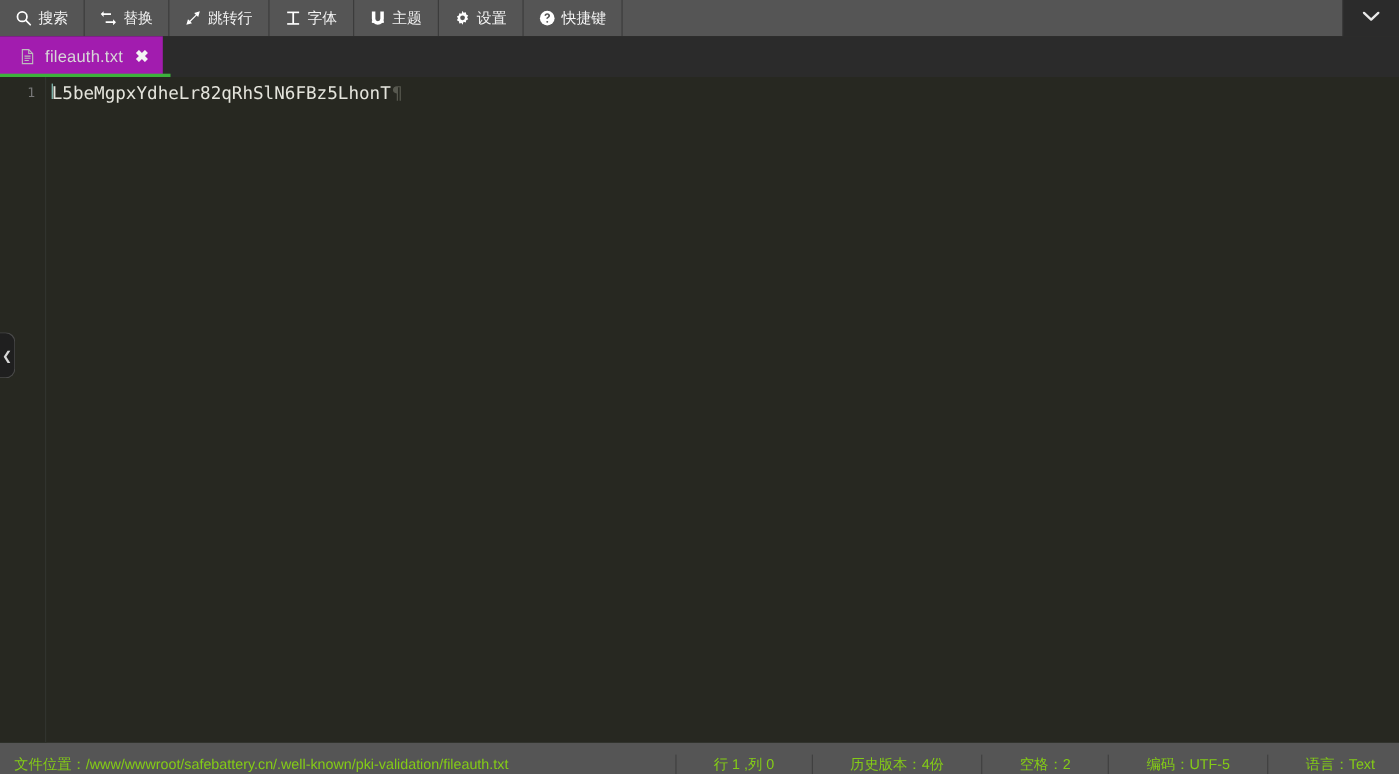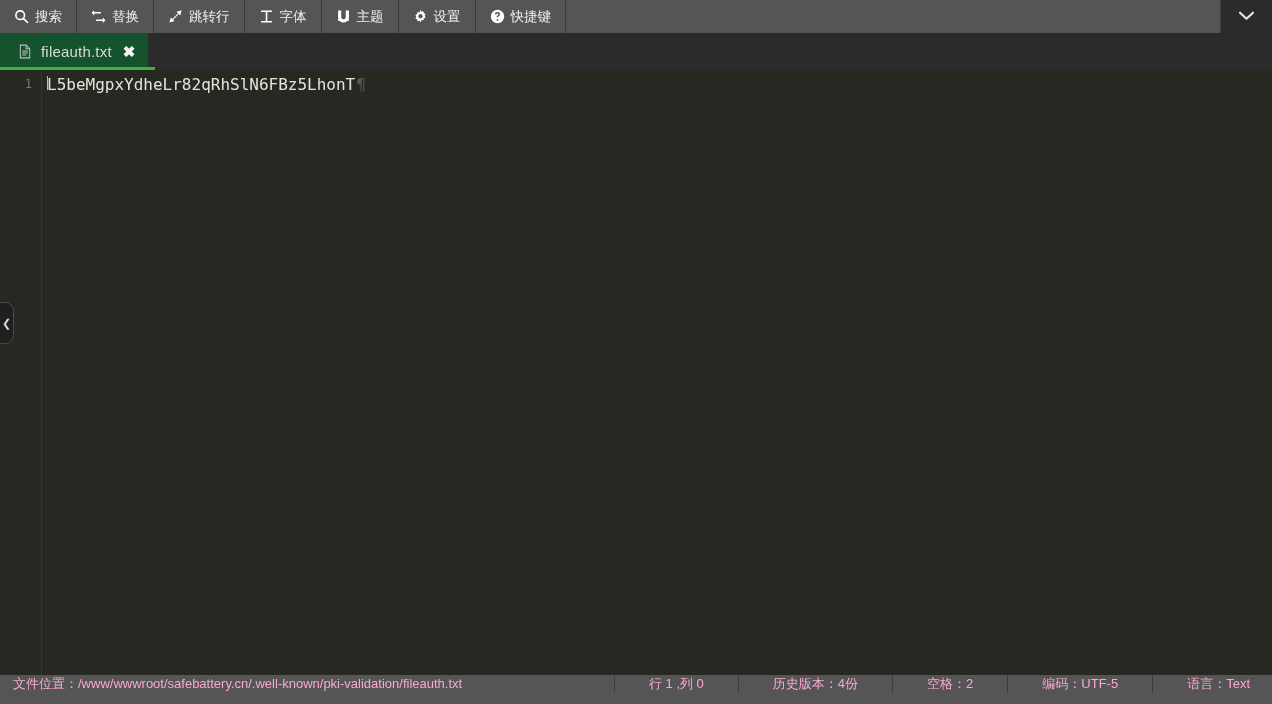--- a/index.html
+++ b/index.html
@@ -74,21 +74,21 @@
     display: flex;
     align-items: stretch;
     flex: 0 0 auto;
     position: relative;
   }
   .tab {
     display: flex;
     align-items: center;
     gap: 9px;
     padding: 0 13px 0 18px;
-    background: #14532d;
+    background: #a21caf;
     color: #d8d8d8;
     font-size: 15px;
     cursor: pointer;
     user-select: none;
     position: relative;
     min-width: 104px;
   }
   .tab .file-ico {
     color: #bdbdbd;
     display: inline-flex;
@@ -186,23 +186,23 @@
     cursor: pointer;
     box-sizing: border-box;
     z-index: 5;
   }
 
   
   .statusbar {
     height: 29px;
     background: #555555;
     display: flex;
-    align-items: flex-start;
+    align-items: flex-end;
     flex: 0 0 auto;
-    color: #f9a8d4;
+    color: #84cc16;
     font-size: 13px;
   }
   .status-left {
     display: flex;
     align-items: center;
     padding: 0 0 0 13px;
     flex: 1 1 auto;
     white-space: nowrap;
     overflow: hidden;
   }

